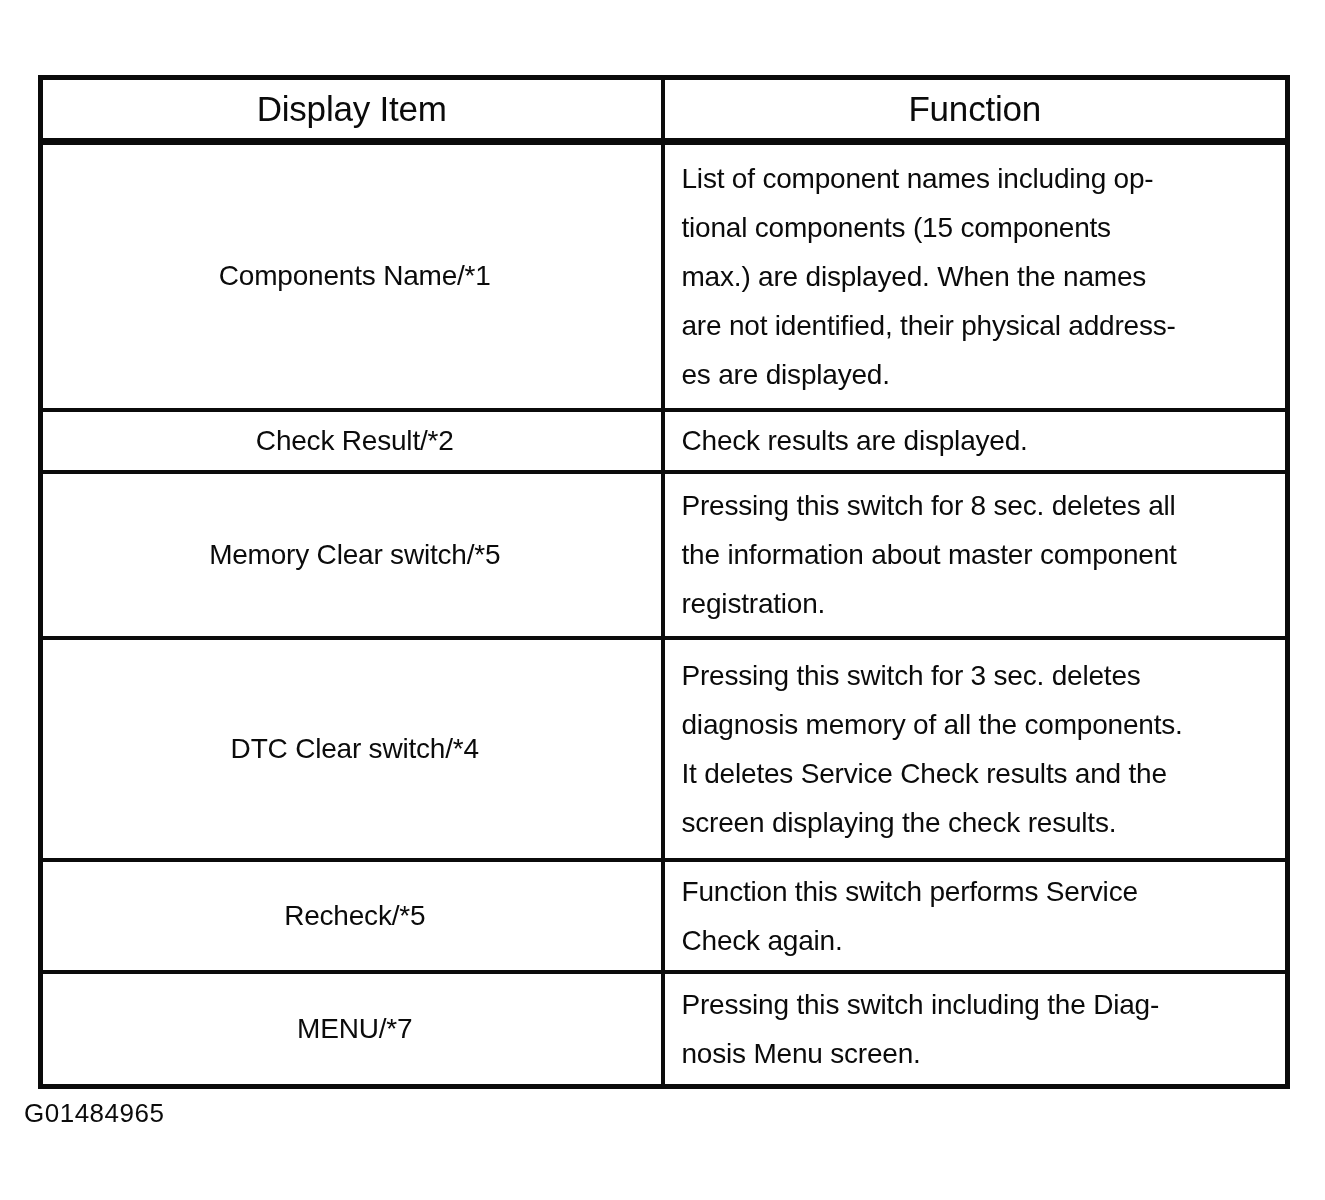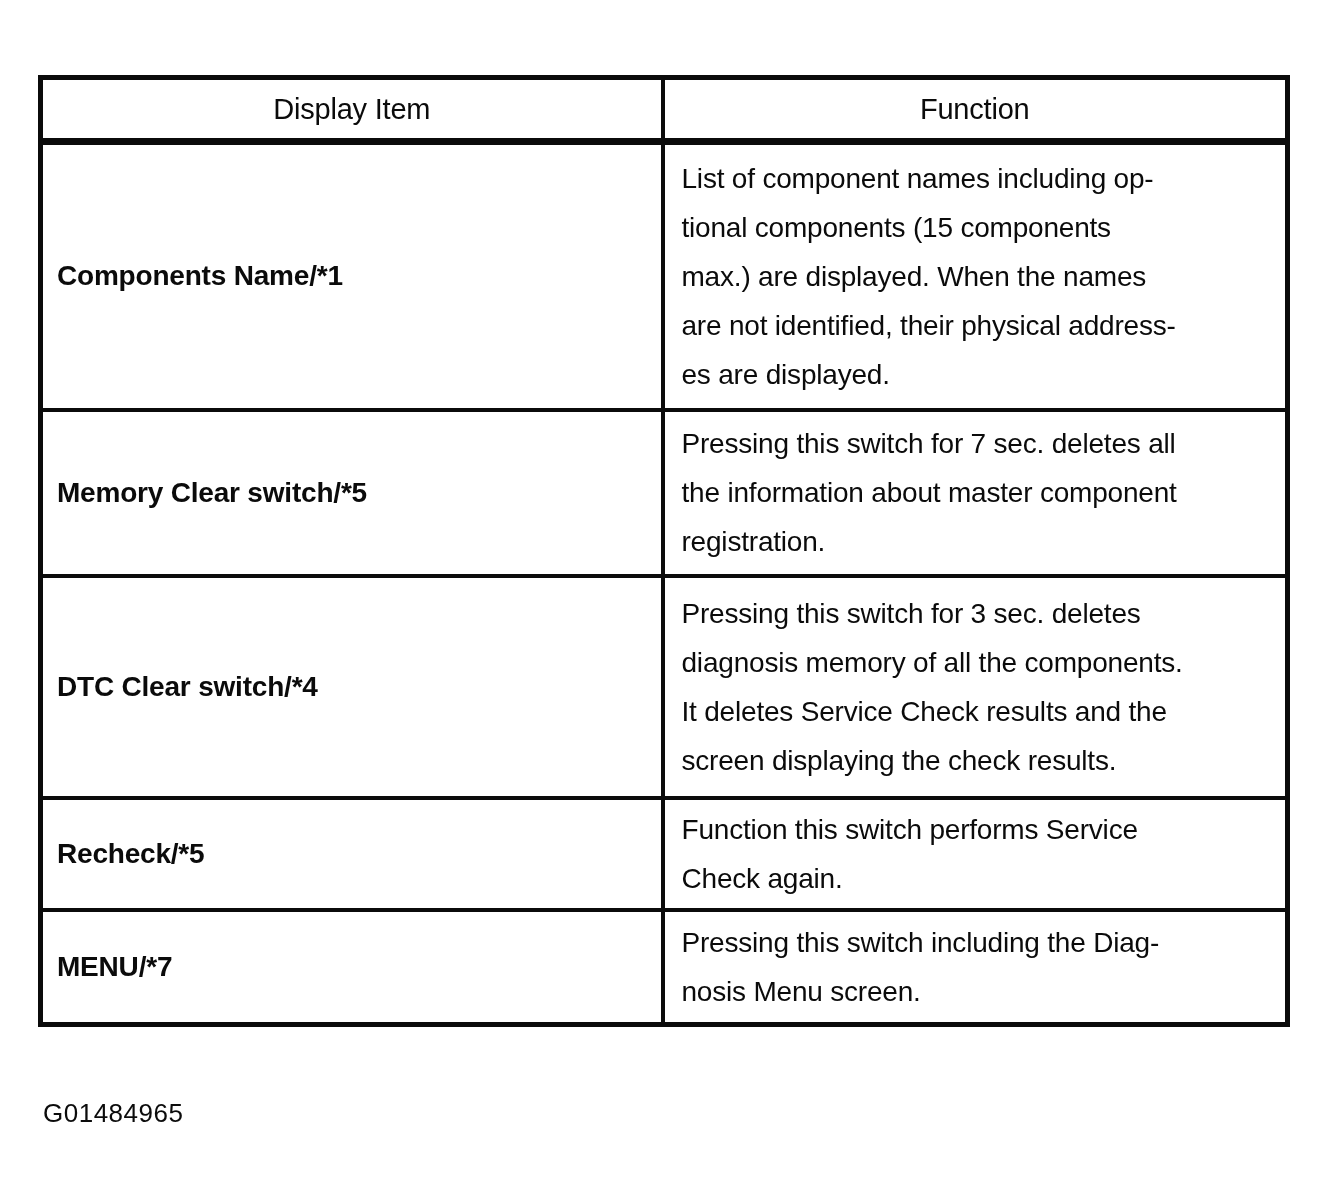--- a/index.html
+++ b/index.html
@@ -34,44 +34,43 @@
     vertical-align: middle;
     font-size: 28px;
     font-weight: 400;
     letter-spacing: -0.2px;
     padding: 0;
   }
   tr.hdr th {
     height: 58px;
     text-align: center;
     border-bottom-width: 7px;
-    font-size: 29px;
+    font-size: 35px;
   }
   td.item {
-    text-align: left;
+    text-align: center;
     padding-left: 14px;
     padding-right: 8px;
-    font-weight: bold;
   }
   td.fn {
     text-align: left;
     padding-left: 17px;
     padding-right: 6px;
     white-space: pre-line;
     line-height: 49px;
   }
   tr.r0 { height: 268px; }
   tr.r1 { height: 62px;  }
   tr.r2 { height: 166px; }
   tr.r3 { height: 222px; }
   tr.r4 { height: 112px; }
   tr.r5 { height: 115px; }
   .figcode {
     position: absolute;
-    left: 43px;
+    left: 24px;
     top: 1098px;
     font-size: 26px;
     letter-spacing: 0.5px;
     color: var(--ink, #000000);
   }
 </style>
 </head>
 <body>
 
 <div class="page">
@@ -89,24 +88,28 @@
 
       <tr class="r0">
         <td class="item">Components Name/*1</td>
         <td class="fn">List of component names including op-
 tional components (15 components
 max.) are displayed. When the names
 are not identified, their physical address-
 es are displayed.</td>
       </tr>
 
+      <tr class="r1">
+        <td class="item">Check Result/*2</td>
+        <td class="fn">Check results are displayed.</td>
+      </tr>
 
       <tr class="r2">
         <td class="item">Memory Clear switch/*5</td>
-        <td class="fn">Pressing this switch for 7 sec. deletes all
+        <td class="fn">Pressing this switch for 8 sec. deletes all
 the information about master component
 registration.</td>
       </tr>
 
       <tr class="r3">
         <td class="item">DTC Clear switch/*4</td>
         <td class="fn">Pressing this switch for 3 sec. deletes
 diagnosis memory of all the components.
 It deletes Service Check results and the
 screen displaying the check results.</td>

